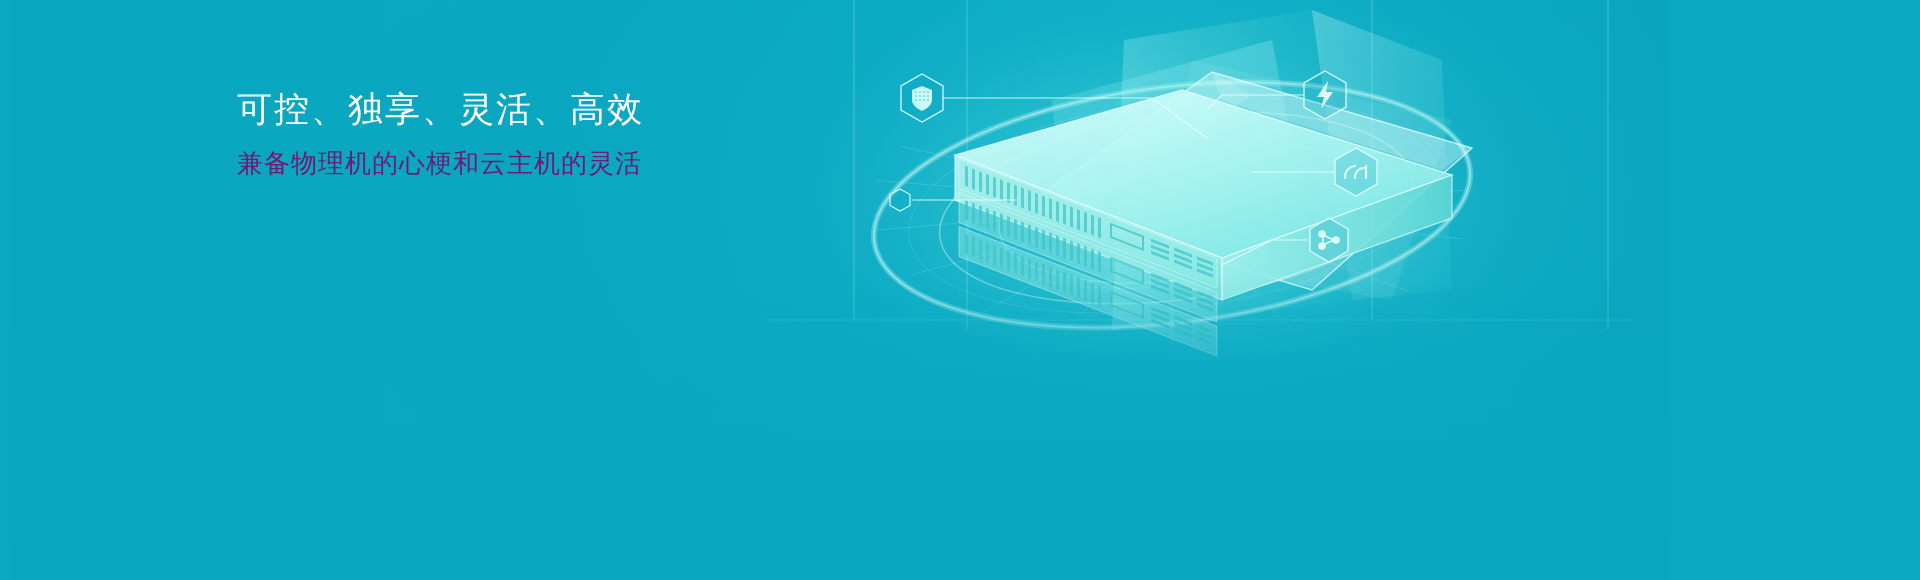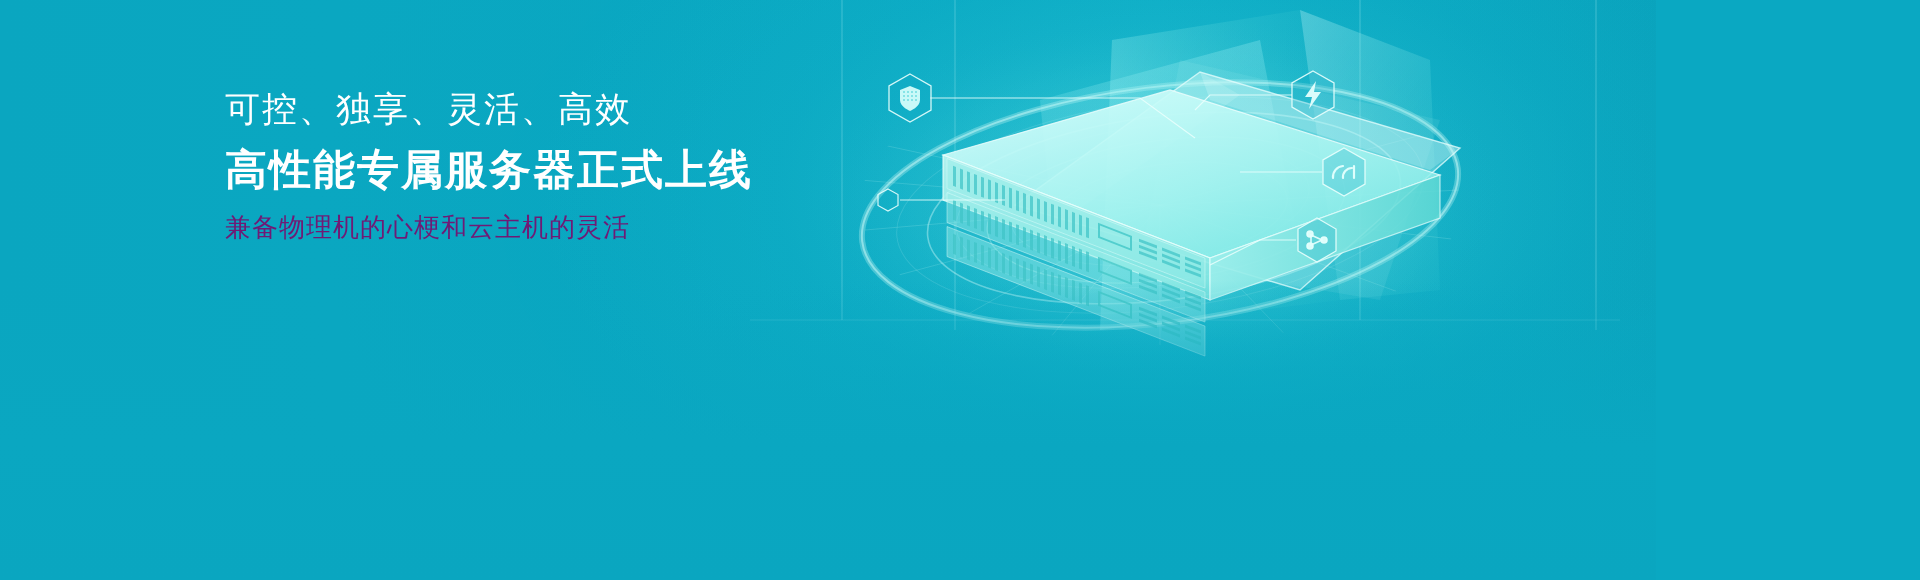--- a/index.html
+++ b/index.html
@@ -7,20 +7,21 @@
     padding: 0;
     background: #0aa8c2;
   }
   #banner {
     position: relative;
     width: 1656px;
     height: 580px;
     overflow: hidden;
     background: #0aa8c2;
     font-family: "Liberation Sans", "DejaVu Sans", sans-serif;
+    margin-left: 12px;
   }
   
   .bg-wash {
     position: absolute;
     inset: 0;
     background:
       radial-gradient(ellipse 900px 520px at 1180px 190px, rgba(90,235,235,0.30) 0%, rgba(40,200,215,0.12) 45%, rgba(10,168,194,0) 72%),
       radial-gradient(ellipse 1200px 700px at 1150px 210px, rgba(0,150,180,0.22) 0%, rgba(10,168,194,0) 70%),
       linear-gradient(90deg, #0aa6c0 0%, #0aa8c2 40%, #0aacc6 70%, #09a3bd 100%);
   }
@@ -363,17 +364,16 @@
       <g transform="translate(148,200)">
         <polygon points="0,-11 10,-5.5 10,5.5 0,11 -10,5.5 -10,-5.5" fill="#0aa8c2" fill-opacity="0.2" stroke="#eafffd" stroke-opacity="0.9" stroke-width="1.2"></polygon>
       </g>
     </svg>
   </div>
 
   <div class="bg-bottom-fade"></div>
 
   <div class="copy">
     <div class="eyebrow">可控、独享、灵活、高效</div>
-    <div class="headline">高性能专属服务器正式上线</div>
     <div class="subcopy">兼备物理机的心梗和云主机的灵活</div>
   </div>
 
 </div>
 
 </body></html>

